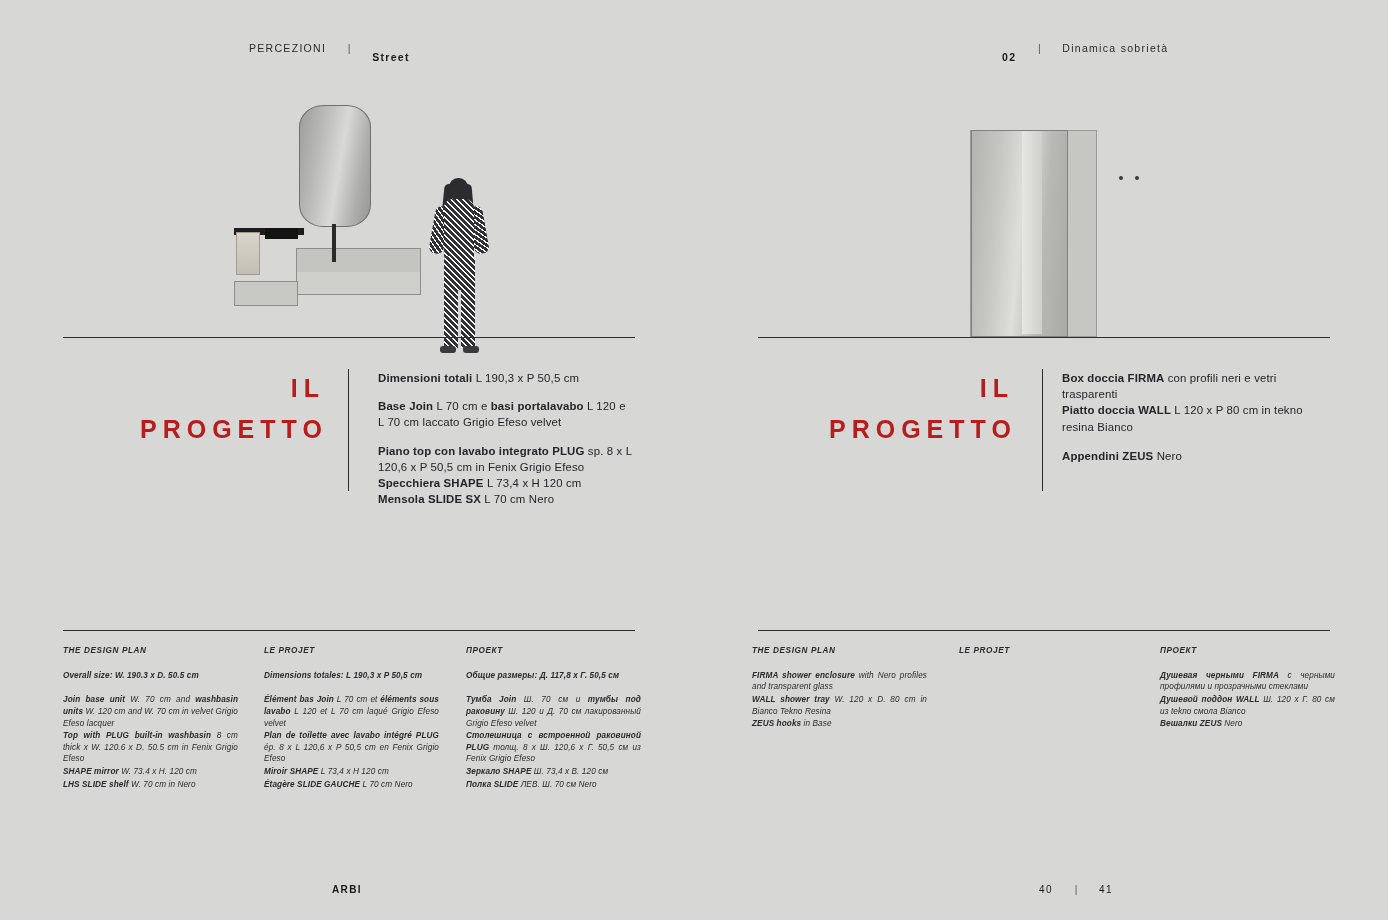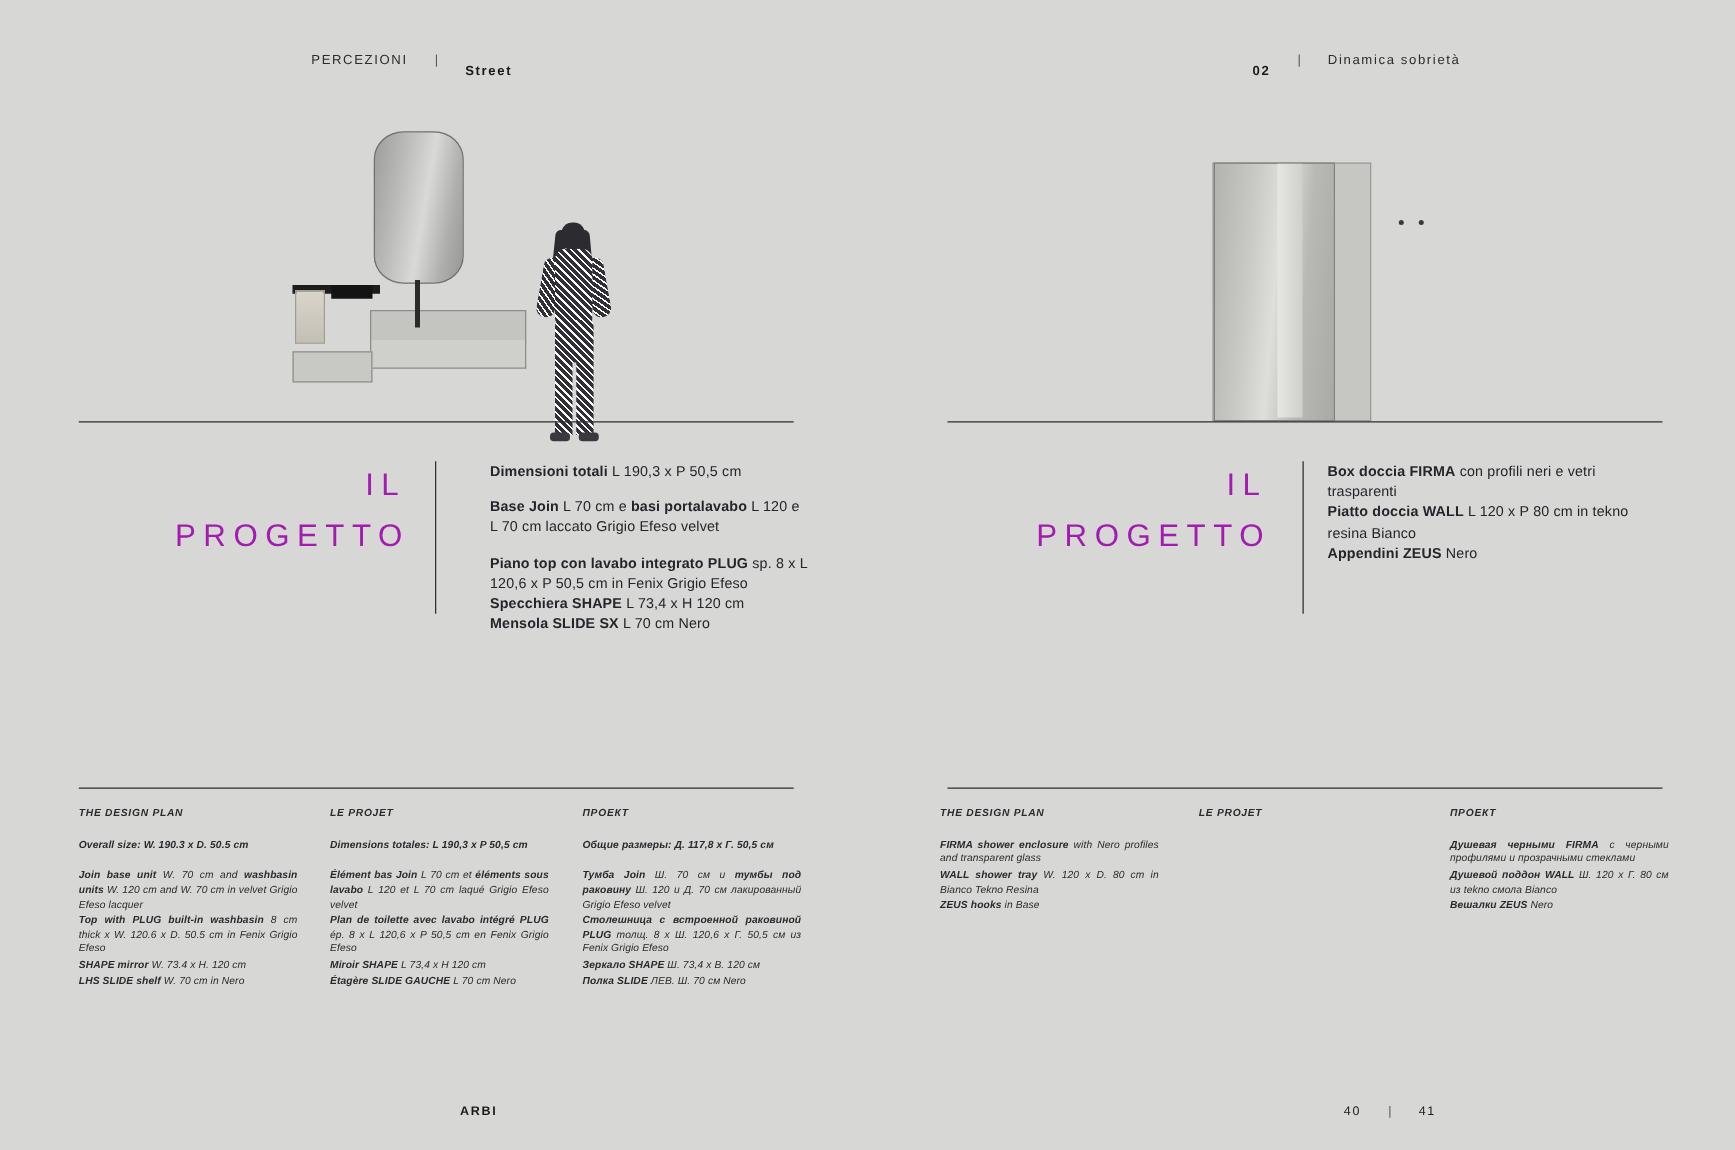--- a/index.html
+++ b/index.html
@@ -11,21 +11,20 @@
     height: 920px;
     background: #d7d7d5;
     font-family: "Liberation Sans", sans-serif;
     color: #1a1a1a;
     overflow: hidden;
     position: relative;
   }
   .page {
     position: absolute;
     inset: 0;
-    padding-left: 36px;
   }
   
   .header {
     position: absolute;
     top: 33px;
     left: 0;
     width: 100%;
     height: 16px;
     font-size: 10.5px;
     letter-spacing: 1.2px;
@@ -84,22 +83,22 @@
     background: #2e2e2e;
   }
 
   
   .progetto {
     position: absolute;
     text-align: right;
     font-size: 25px;
     letter-spacing: 6px;
     line-height: 1.62;
-    font-weight: 400;
-    color: #a21caf;
+    font-weight: 700;
+    color: #b91c1c;
   }
   .progetto .l1 { display: block; }
   .progetto .l2 { display: block; }
 
   
   .spec {
     position: absolute;
     font-size: 11.4px;
     line-height: 1.42;
     color: #24242a;
@@ -351,21 +350,21 @@
 
     <div class="hrule" style="left:63px; top:337px; width:572px;"></div>
 
     <div class="progetto" style="left:140px; top:368px; width:185px;">
       <span class="l1">IL</span>
       <span class="l2">PROGETTO</span>
     </div>
 
     <div class="vrule" style="left:348px; top:369px; height:122px;"></div>
 
-    <div class="spec" style="left:392px; top:370px; width:255px;">
+    <div class="spec" style="left:378px; top:370px; width:255px;">
       <p><b>Dimensioni totali</b><span> L 190,3 x P 50,5 cm</span></p>
       <p><b>Base Join</b><span> L 70 cm e </span><b>basi portalavabo</b><span> L 120 e L 70 cm laccato Grigio Efeso velvet</span></p>
       <p style="margin-bottom:0"><b>Piano top con lavabo integrato PLUG</b><span> sp. 8 x L 120,6 x P 50,5 cm in Fenix Grigio Efeso</span></p>
       <p style="margin-bottom:0"><b>Specchiera SHAPE</b><span> L 73,4 x H 120 cm</span></p>
       <p><b>Mensola SLIDE SX</b><span> L 70 cm Nero</span></p>
     </div>
 
     <div class="hrule" style="left:63px; top:630px; width:572px;"></div>
 
     <div class="trans-col col-w col-just" style="left:63px;">
@@ -416,21 +415,21 @@
 
     <div class="progetto" style="left:135px; top:368px; width:185px;">
       <span class="l1">IL</span>
       <span class="l2">PROGETTO</span>
     </div>
 
     <div class="vrule" style="left:348px; top:369px; height:122px;"></div>
 
     <div class="spec" style="left:368px; top:370px; width:255px;">
       <p style="margin-bottom:0"><b>Box doccia FIRMA</b><span> con profili neri e vetri trasparenti</span></p>
-      <p style="margin-bottom:0"><b>Piatto doccia WALL</b><span> L 120 x P 80 cm in tekno resina Bianco</span></p>
+      <p style="margin-bottom:13px"><b>Piatto doccia WALL</b><span> L 120 x P 80 cm in tekno resina Bianco</span></p>
       <p><b>Appendini ZEUS</b><span> Nero</span></p>
     </div>
 
     <div class="hrule" style="left:64px; top:630px; width:572px;"></div>
 
     <div class="trans-col col-w col-just" style="left:58px;">
       <div class="head">THE DESIGN PLAN</div>
       <div class="body">
         <p><b>FIRMA shower enclosure</b><span> with Nero profiles and transparent glass</span></p>
         <p><b>WALL shower tray</b><span> W. 120 x D. 80 cm in Bianco Tekno Resina</span></p>

